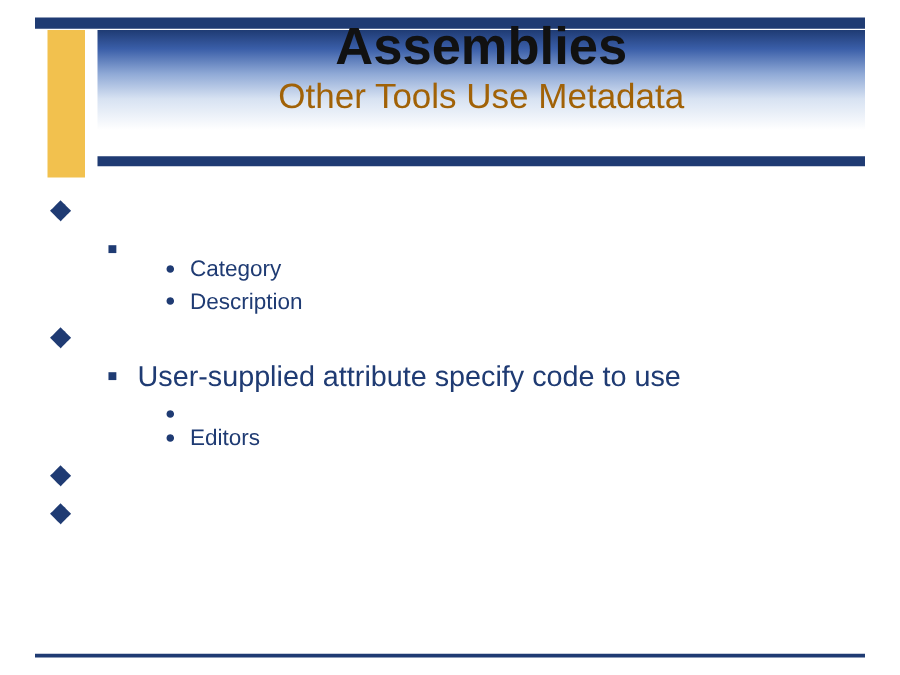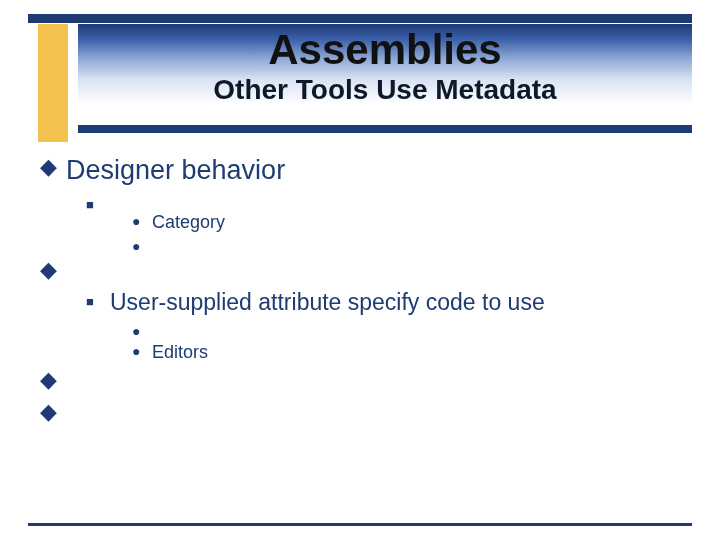--- a/index.html
+++ b/index.html
@@ -1,23 +1,23 @@
 <!DOCTYPE html>
 <html><head>
 <meta charset="utf-8">
 <style>
   * { margin: 0; padding: 0; box-sizing: border-box; }
   html, body { width: 720px; height: 540px; font-family: Arial, Helvetica, sans-serif; background: #fff; overflow: hidden; }
   .slide { position: relative; width: 720px; height: 540px; }
   .topbar { position: absolute; top: 14px; left: 28px; right: 28px; height: 9px; background: #1f3b73; }
   .sidebar { position: absolute; top: 24px; left: 38px; width: 30px; height: 118px; background: #f2c14e; z-index: 0; }
   .header-grad { position: absolute; top: 24px; left: 78px; right: 28px; height: 100px; background: linear-gradient(to bottom, #1f3b73 0%, #3a5ea8 15%, #8fa9d6 35%, #d7e2f2 55%, #ffffff 80%); z-index: 1; }
-  .title-block { position: absolute; top: 28px; left: 90px; right: 40px; z-index: 2; text-align: center; }
+  .title-block { position: absolute; top: 15px; left: 90px; right: 40px; z-index: 2; text-align: center; }
   .title { font-size: 42px; font-weight: bold; color: #111; line-height: 1.05; }
-  .subtitle { font-size: 28px; font-weight: bold; color: #0f172a; margin-top: 2px; }
+  .subtitle { font-size: 28px; font-weight: normal; color: #a16207; margin-top: 2px; }
   .underline { position: absolute; top: 125px; left: 78px; right: 28px; height: 8px; background: #1f3b73; z-index: 3; }
   .content { position: absolute; top: 152px; left: 40px; right: 30px; color: #1f3b73; }
   .lvl1 { font-size: 27px; line-height: 1.35; display: flex; align-items: flex-start; margin-bottom: 2px; }
   .lvl2 { font-size: 23px; line-height: 1.35; display: flex; align-items: flex-start; margin-left: 46px; margin-bottom: 2px; }
   .lvl3 { font-size: 18px; line-height: 1.35; display: flex; align-items: flex-start; margin-left: 92px; margin-bottom: 1px; }
   .bul { display: inline-block; flex-shrink: 0; }
   .lvl1 .bul { width: 26px; font-size: 22px; color: #1f3b73; }
   .lvl2 .bul { width: 24px; font-size: 13px; color: #1f3b73; position: relative; top: 6px; }
   .lvl3 .bul { width: 20px; font-size: 14px; color: #1f3b73; position: relative; top: 2px; }
   .footer { position: absolute; bottom: 14px; left: 28px; right: 28px; height: 3px; background: #1f3b73; }
@@ -32,31 +32,31 @@
   <div class="title-block">
     <div class="title">Assemblies</div>
     <div class="subtitle">Other Tools Use Metadata</div>
   </div>
   <div class="underline"></div>
 
   <div class="content">
 
     <div class="lvl1">
       <span class="bul">◆</span>
-      <span>Designer behavior</span>
     </div>
     <div class="lvl2">
       <span class="bul">■</span>
     </div>
     <div class="lvl3">
       <span class="bul">●</span>
       <span>Category</span>
     </div>
     <div class="lvl3">
       <span class="bul">●</span>
+      <span>Description</span>
     </div>
 
     <div class="lvl1">
       <span class="bul">◆</span>
     </div>
     <div class="lvl2">
       <span class="bul">■</span>
       <span>User-supplied attribute specify code to use</span>
     </div>
     <div class="lvl3">

